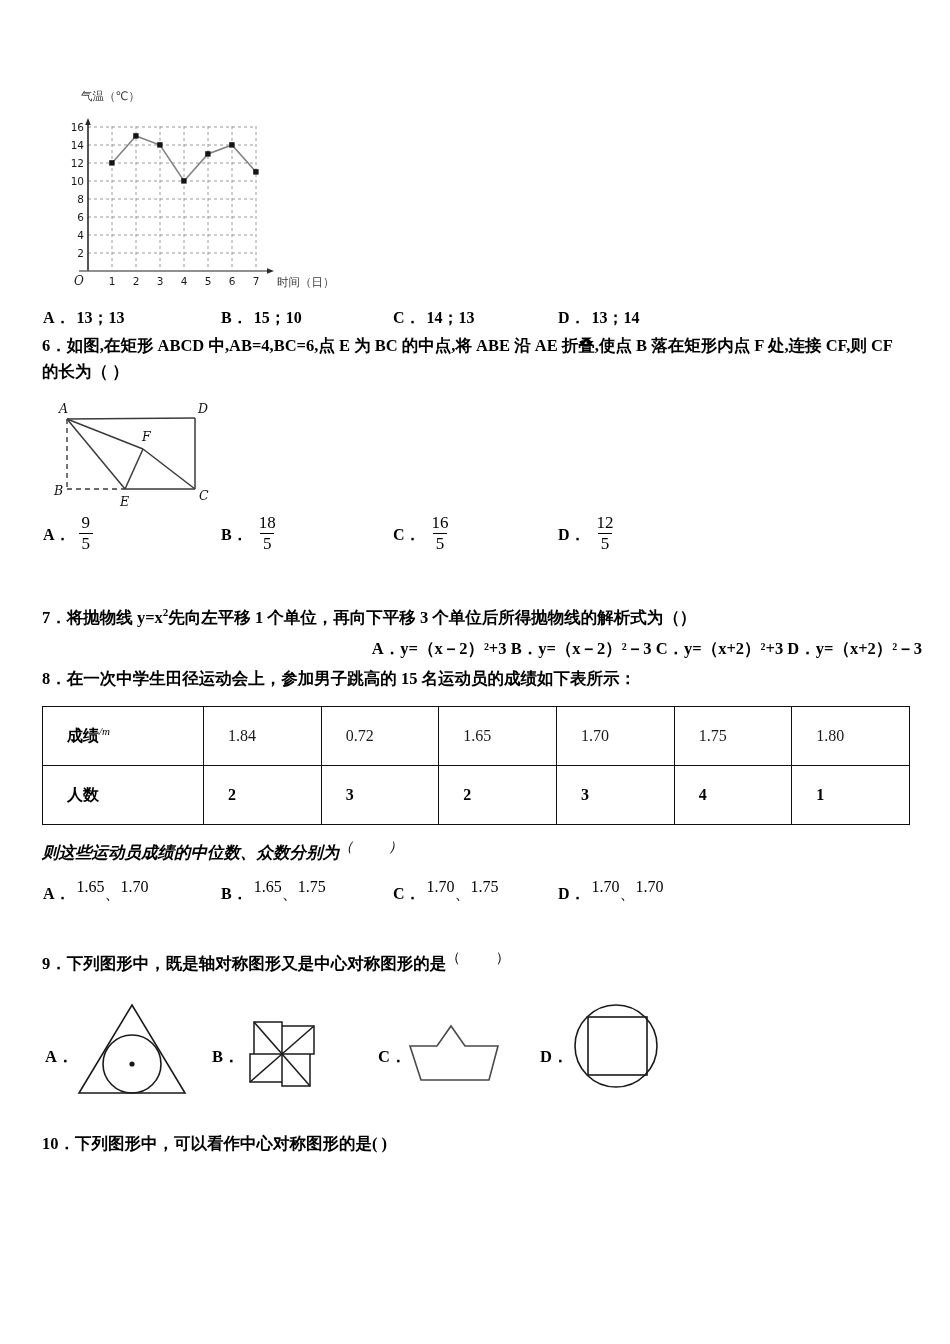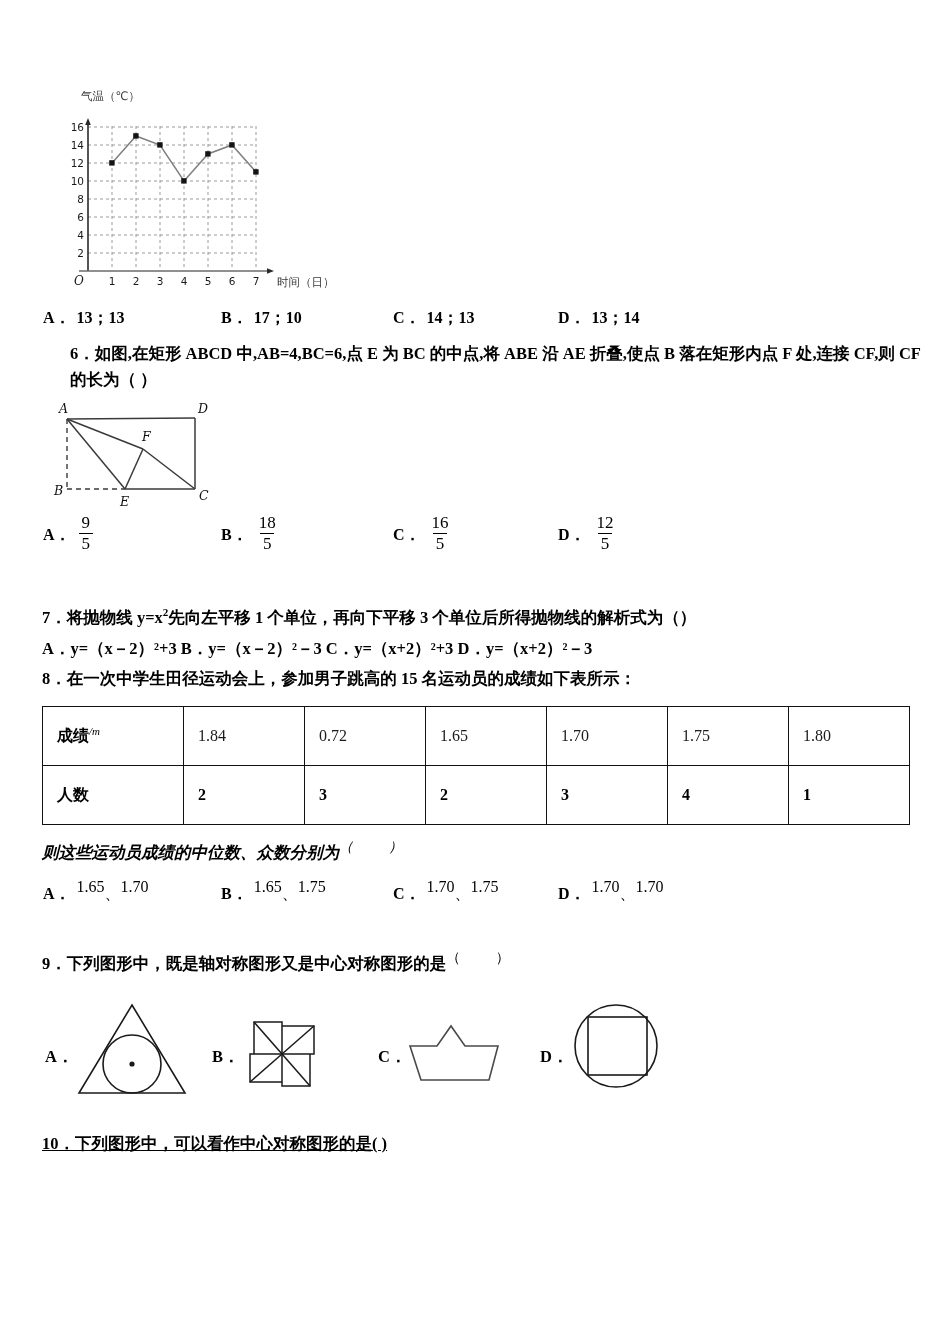--- a/index.html
+++ b/index.html
@@ -78,21 +78,21 @@
 
   
   table.score-table {
     border-collapse: collapse;
     width: 868px;
     table-layout: fixed;
   }
   table.score-table td {
     border: 1.4px solid #111;
     height: 58px;
-    padding: 0 14px;
+    padding: 0 24px;
     font-size: 16px;
     vertical-align: middle;
   }
   td.lbl {
     font-weight: bold;
     font-size: 16.5px;
     width: 112px;
   }
   td.val-top {
     font-weight: normal;
@@ -199,33 +199,33 @@
     </svg>
   </div>
 
   <div class="abs opt-row" style="left:43px; top:308px; width:640px;">
     <div class="opt-cell" style="width:178px;">
       <span class="opt-letter">A．</span>
       <span>13；13</span>
     </div>
     <div class="opt-cell" style="width:172px;">
       <span class="opt-letter">B．</span>
-      <span>17；10</span>
+      <span>15；10</span>
     </div>
     <div class="opt-cell" style="width:165px;">
       <span class="opt-letter">C．</span>
       <span>14；13</span>
     </div>
     <div class="opt-cell">
       <span class="opt-letter">D．</span>
       <span>13；14</span>
     </div>
   </div>
 
-  <div class="abs qtext" style="left:42px; top:341px; width:880px;margin-left:28px;">
+  <div class="abs qtext" style="left:42px; top:333px; width:880px;">
     <div>6．如图,在矩形 ABCD 中,AB=4,BC=6,点 E 为 BC 的中点,将 ABE 沿 AE 折叠,使点 B 落在矩形内点 F 处,连接 CF,则 CF</div>
     <div>的长为（  ）</div>
   </div>
 
   <div class="abs" style="left:45px; top:396px;">
     <svg width="185" height="112" viewBox="0 0 185 112">
 
       <g stroke="#3a3a3a" stroke-width="1.5" fill="none">
         <line x1="22" y1="23" x2="150" y2="22"></line>
         <line x1="150" y1="22" x2="150" y2="93"></line>
@@ -282,21 +282,21 @@
       <span class="frac">
         <span class="num">12</span>
         <span class="den">5</span>
       </span>
     </div>
   </div>
 
   <div class="abs qtext" style="left:42px; top:604px; width:880px;">
     <span>7．将抛物线 y=x</span><span class="sup">2</span><span>先向左平移 1 个单位，再向下平移 3 个单位后所得抛物线的解析式为（）</span>
   </div>
-  <div class="abs qtext" style="left:42px; top:636px; width:880px;">A．y=（x－2）²+3   B．y=（x－2）²－3   C．y=（x+2）²+3   D．y=（x+2）²－3</div>
+  <div class="abs qtext" style="left:42px; top:636px; width:880px;text-align:right;">A．y=（x－2）²+3   B．y=（x－2）²－3   C．y=（x+2）²+3   D．y=（x+2）²－3</div>
 
   <div class="abs qtext" style="left:42px; top:666px; width:880px;">8．在一次中学生田径运动会上，参加男子跳高的 15 名运动员的成绩如下表所示：</div>
 
   <div class="abs" style="left:42px; top:706px;">
     <table class="score-table">
       <tbody>
           <tr>
         <td class="lbl"><span>成绩</span><span class="unit-m">/m</span></td>
         <td class="val-top">1.84</td>
         <td class="val-top">0.72</td>
@@ -396,15 +396,15 @@
   <div class="abs" style="left:540px; top:1044px;">
     <span class="qtext">D．</span>
   </div>
   <div class="abs" style="left:571px; top:1000px;">
     <svg width="90" height="92" viewBox="0 0 90 92">
       <circle cx="45" cy="46" r="41" fill="none" stroke="#1a1a1a" stroke-width="1.6"></circle>
       <rect x="17" y="17" width="59" height="58" fill="none" stroke="#1a1a1a" stroke-width="1.6"></rect>
     </svg>
   </div>
 
-  <div class="abs qtext" style="left:42px; top:1131px; width:700px;text-decoration:underline;">10．下列图形中，可以看作中心对称图形的是(      )</div>
+  <div class="abs qtext" style="left:42px; top:1131px; width:700px;">10．下列图形中，可以看作中心对称图形的是(      )</div>
 
 </div>
 
 </body></html>

